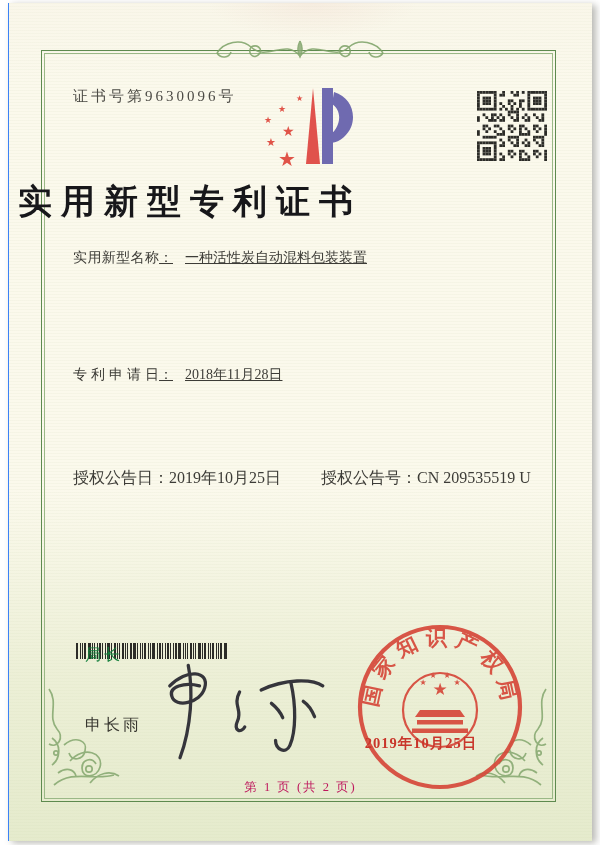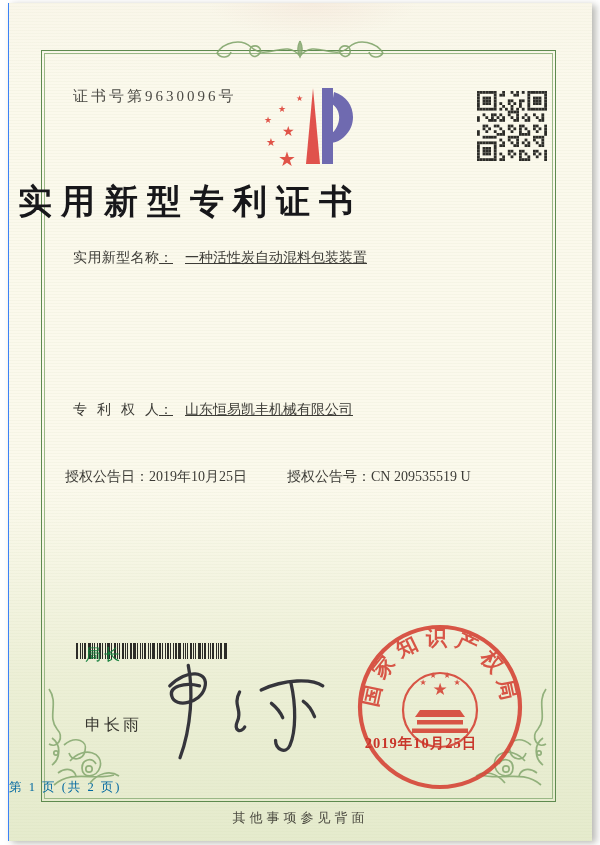--- a/index.html
+++ b/index.html
@@ -23,34 +23,34 @@
   .frame::after{content:"";position:absolute;inset:2px;border:1px solid #9ab886;}
   .abs{position:absolute;z-index:2;}
   .cert-no{left:64px;top:84px;font-size:15px;letter-spacing:3px;color:#4c4b45;}
   .qr{left:468px;top:88px;width:70px;height:70px;}
   .logo{left:247px;top:79px;width:100px;height:90px;}
   .title{left:0;top:176px;width:583px;text-align:left;font-size:34px;font-weight:bold;
     letter-spacing:9px;text-indent:9px;color:#17171a;}
   .field-row{left:64px;font-size:14px;color:#3d3c37;white-space:nowrap;text-decoration:underline;}
   .flabel{display:inline-block;width:86px;text-align:justify;text-align-last:justify;}
   .fvalue{margin-left:12px;}
-  .grant-row{left:56px;top:465px;font-size:14px;color:#3d3c37;white-space:nowrap;}
+  .grant-row{left:64px;top:465px;font-size:16px;color:#3d3c37;white-space:nowrap;}
   .grant-no-group{margin-left:40px;}
   .paragraphs{left:52px;top:496px;width:483px;font-size:13.4px;line-height:23.5px;
     color:#45443e;text-align:justify;letter-spacing:.4px;}
   .paragraphs p{margin:0;text-indent:2em;}
   .barcode{left:67px;top:640px;width:154px;height:16px;}
   .director-title{left:76px;top:642px;font-size:16px;letter-spacing:3px;color:#15803d;}
   .director-name{left:76px;top:712px;font-size:16px;letter-spacing:3px;color:#37362f;}
   .signature{left:132px;top:652px;width:190px;height:108px;z-index:3;}
   .seal{left:345px;top:618px;width:172px;height:172px;z-index:3;opacity:.92;}
   .seal-date{left:342px;top:731px;width:140px;text-align:center;color:#c9362b;
     font-size:14.5px;font-weight:bold;letter-spacing:1px;z-index:4;}
-  .page-indicator{left:0;top:776px;width:583px;font-size:12.5px;
-    letter-spacing:2px;color:#0369a1;}
+  .page-indicator{left:0;top:776px;width:583px;text-align:center;font-size:12.5px;
+    letter-spacing:2px;color:#be185d;}
   .back-note{left:0;top:806px;width:583px;text-align:center;font-size:13px;
     letter-spacing:4px;color:#4b4a40;}
   .orn-bl{left:33px;top:680px;width:82px;height:112px;z-index:2;}
   .orn-br{left:462px;top:680px;width:82px;height:112px;z-index:2;transform:scaleX(-1);}
   .orn-top{left:200px;top:31px;width:183px;height:32px;z-index:2;}
   svg{display:block;}
 </style>
 </head>
 <body>
 
@@ -375,22 +375,22 @@
     <path d="M57,6 L50,82 L64,82 Z" fill="#e0524c"></path>
     <path d="M66,6 L77,6 L77,82 L66,82 Z" fill="#6f6ab0"></path>
     <path d="M78,10 C99,16 103,42 88,55 C80,62 71,63 71,55 C84,48 88,30 76,22 Z" fill="#6f6ab0"></path>
   </svg>
 
   <div class="abs title">实用新型专利证书</div>
 
   <div class="abs field-row" style="top:246px">
     <span class="flabel">实用新型名称</span><span>：</span><span class="fvalue">一种活性炭自动混料包装装置</span>
   </div>
-  <div class="abs field-row" style="top:398px">
-    <span class="flabel">专利权人</span><span>：</span><span class="fvalue">山东恒易凯丰机械有限公司</span>
+  <div class="abs field-row" style="top:363px">
+    <span class="flabel">专利申请日</span><span>：</span><span class="fvalue">2018年11月28日</span>
   </div>
 
   <div class="abs grant-row">
     <span>授权公告日</span><span>：</span><span>2019年10月25日</span><span class="grant-no-group">授权公告号</span><span>：</span><span>CN 209535519 U</span>
   </div>
 
 
   <svg class="abs barcode" id="bcsvg" viewBox="0 0 154 16">
       <rect x="0" y="0" width="2" height="16" fill="#2c2c28"></rect>
       <rect x="4" y="0" width="1" height="16" fill="#2c2c28"></rect>
@@ -482,14 +482,13 @@
       <g fill="#d6483a">
         <path d="M61,96 L111,96 L106,89 L66,89 Z"></path>
         <path d="M63,99 h46 v4.5 h-46 z"></path>
         <path d="M58,107.5 h56 v4.5 h-56 z"></path>
       </g>
     </g>
   </svg>
   <div class="abs seal-date">2019年10月25日</div>
 
   <div class="abs page-indicator">第 1 页 (共 2 页)</div>
-  <div class="abs back-note">其他事项参见背面</div>
 </div>
 
 </body></html>

